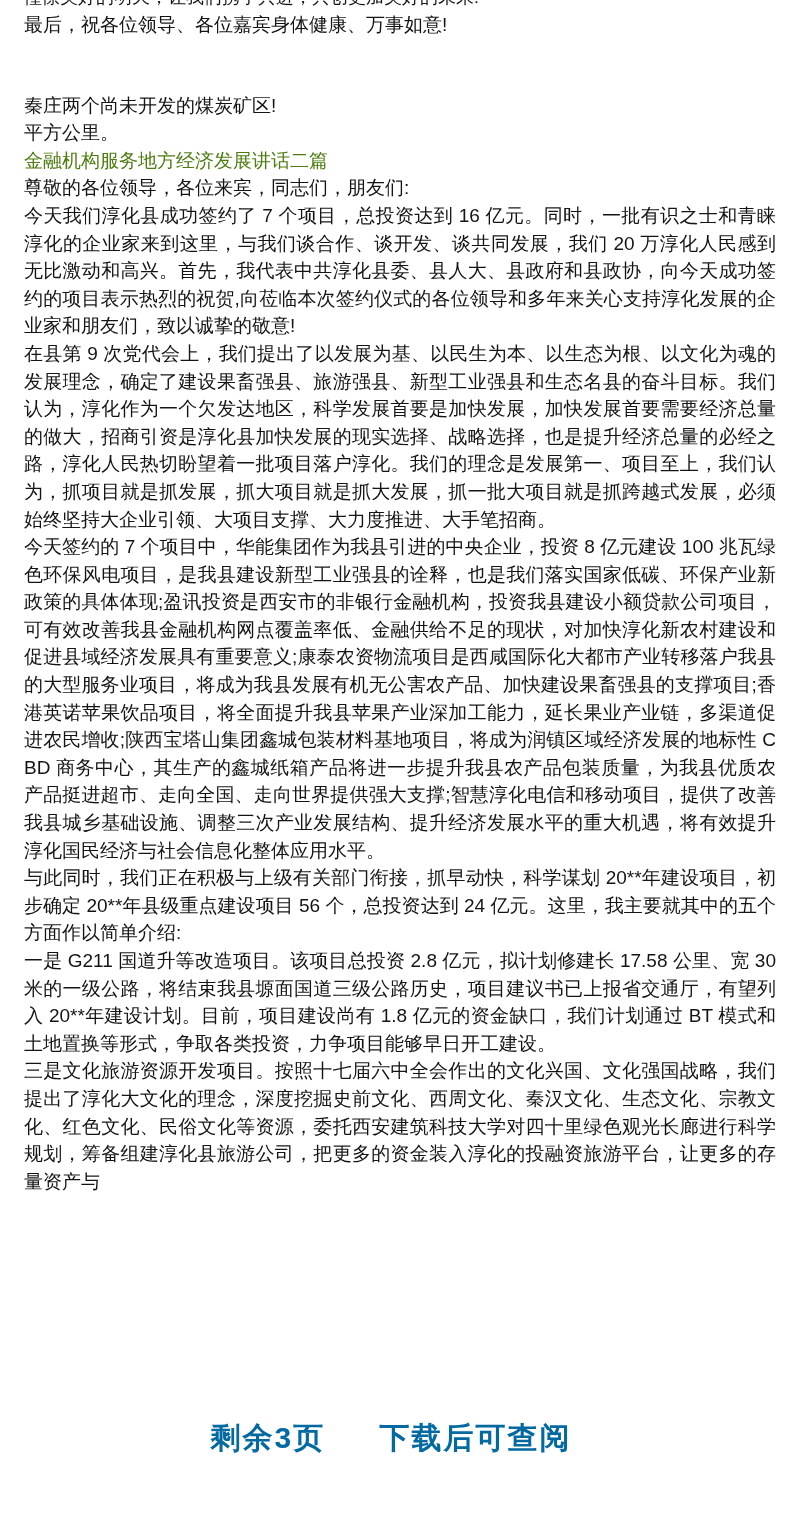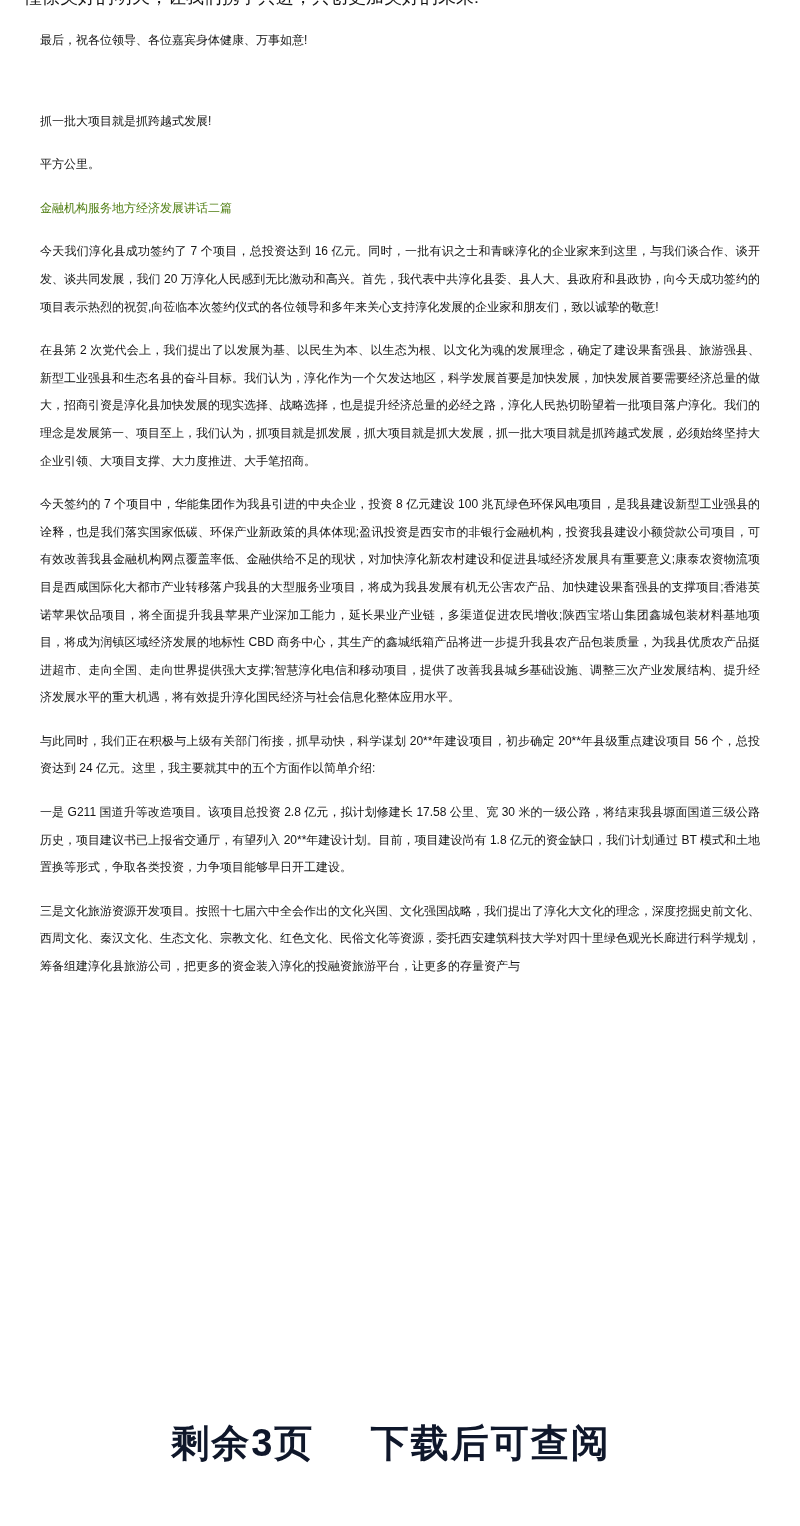--- a/index.html
+++ b/index.html
@@ -17,22 +17,22 @@
     font-family: "Liberation Sans", "DejaVu Sans", sans-serif;
     color: #141414;
   }
   .content {
     position: absolute;
     top: 0;
     left: 24px;
     right: 24px;
   }
   .line, .para {
-    margin: 16px;
-    font-size: 12px;
+    margin: 0;
+    font-size: 19px;
     line-height: 27.6px;
     text-align: justify;
     text-justify: inter-ideograph;
     word-break: break-all;
     color: #141414;
   }
   
   .clip-line {
     height: 11px;
     overflow: hidden;
@@ -52,22 +52,22 @@
     color: #4d7c0f;
     cursor: pointer;
   }
   .footer {
     position: absolute;
     left: 0;
     right: 18px;
     top: 1418px;
     text-align: center;
     font-weight: bold;
-    font-size: 38px;
-    color: #0f172a;
+    font-size: 30px;
+    color: #0369a1;
     letter-spacing: 2px;
     font-family: "Liberation Sans", "DejaVu Sans", sans-serif;
   }
   .footer .seg {
     display: inline-block;
   }
   .footer .seg + .seg {
     margin-left: 44px;
   }
 </style>
@@ -76,28 +76,29 @@
 
 <div class="page">
   <div class="content">
 
     <div class="clip-line">
       <span>憧憬美好的明天，让我们携手共进，共创更加美好的未来!</span>
     </div>
 
     <p class="line">最后，祝各位领导、各位嘉宾身体健康、万事如意!</p>
 
-    <p class="line gap-top">抓一批大项目就是抓跨越式发展!</p>
+    <p class="line gap-top">秦庄两个尚未开发的煤炭矿区!</p>
     <p class="line">平方公里。</p>
 
     <p class="line title-link">金融机构服务地方经济发展讲话二篇</p>
 
+    <p class="para">尊敬的各位领导，各位来宾，同志们，朋友们:</p>
 
     <p class="para">今天我们淳化县成功签约了 7 个项目，总投资达到 16 亿元。同时，一批有识之士和青睐淳化的企业家来到这里，与我们谈合作、谈开发、谈共同发展，我们 20 万淳化人民感到无比激动和高兴。首先，我代表中共淳化县委、县人大、县政府和县政协，向今天成功签约的项目表示热烈的祝贺,向莅临本次签约仪式的各位领导和多年来关心支持淳化发展的企业家和朋友们，致以诚挚的敬意!</p>
-    <p class="para">在县第 2 次党代会上，我们提出了以发展为基、以民生为本、以生态为根、以文化为魂的发展理念，确定了建设果畜强县、旅游强县、新型工业强县和生态名县的奋斗目标。我们认为，淳化作为一个欠发达地区，科学发展首要是加快发展，加快发展首要需要经济总量的做大，招商引资是淳化县加快发展的现实选择、战略选择，也是提升经济总量的必经之路，淳化人民热切盼望着一批项目落户淳化。我们的理念是发展第一、项目至上，我们认为，抓项目就是抓发展，抓大项目就是抓大发展，抓一批大项目就是抓跨越式发展，必须始终坚持大企业引领、大项目支撑、大力度推进、大手笔招商。</p>
+    <p class="para">在县第 9 次党代会上，我们提出了以发展为基、以民生为本、以生态为根、以文化为魂的发展理念，确定了建设果畜强县、旅游强县、新型工业强县和生态名县的奋斗目标。我们认为，淳化作为一个欠发达地区，科学发展首要是加快发展，加快发展首要需要经济总量的做大，招商引资是淳化县加快发展的现实选择、战略选择，也是提升经济总量的必经之路，淳化人民热切盼望着一批项目落户淳化。我们的理念是发展第一、项目至上，我们认为，抓项目就是抓发展，抓大项目就是抓大发展，抓一批大项目就是抓跨越式发展，必须始终坚持大企业引领、大项目支撑、大力度推进、大手笔招商。</p>
     <p class="para">今天签约的 7 个项目中，华能集团作为我县引进的中央企业，投资 8 亿元建设 100 兆瓦绿色环保风电项目，是我县建设新型工业强县的诠释，也是我们落实国家低碳、环保产业新政策的具体体现;盈讯投资是西安市的非银行金融机构，投资我县建设小额贷款公司项目，可有效改善我县金融机构网点覆盖率低、金融供给不足的现状，对加快淳化新农村建设和促进县域经济发展具有重要意义;康泰农资物流项目是西咸国际化大都市产业转移落户我县的大型服务业项目，将成为我县发展有机无公害农产品、加快建设果畜强县的支撑项目;香港英诺苹果饮品项目，将全面提升我县苹果产业深加工能力，延长果业产业链，多渠道促进农民增收;陕西宝塔山集团鑫城包装材料基地项目，将成为润镇区域经济发展的地标性 CBD 商务中心，其生产的鑫城纸箱产品将进一步提升我县农产品包装质量，为我县优质农产品挺进超市、走向全国、走向世界提供强大支撑;智慧淳化电信和移动项目，提供了改善我县城乡基础设施、调整三次产业发展结构、提升经济发展水平的重大机遇，将有效提升淳化国民经济与社会信息化整体应用水平。</p>
     <p class="para">与此同时，我们正在积极与上级有关部门衔接，抓早动快，科学谋划 20**年建设项目，初步确定 20**年县级重点建设项目 56 个，总投资达到 24 亿元。这里，我主要就其中的五个方面作以简单介绍:</p>
     <p class="para">一是 G211 国道升等改造项目。该项目总投资 2.8 亿元，拟计划修建长 17.58 公里、宽 30 米的一级公路，将结束我县塬面国道三级公路历史，项目建议书已上报省交通厅，有望列入 20**年建设计划。目前，项目建设尚有 1.8 亿元的资金缺口，我们计划通过 BT 模式和土地置换等形式，争取各类投资，力争项目能够早日开工建设。</p>
     <p class="para">三是文化旅游资源开发项目。按照十七届六中全会作出的文化兴国、文化强国战略，我们提出了淳化大文化的理念，深度挖掘史前文化、西周文化、秦汉文化、生态文化、宗教文化、红色文化、民俗文化等资源，委托西安建筑科技大学对四十里绿色观光长廊进行科学规划，筹备组建淳化县旅游公司，把更多的资金装入淳化的投融资旅游平台，让更多的存量资产与</p>
 
   </div>
 
   <div class="footer">
     <span class="seg">剩余3页</span>
     <span class="seg">下载后可查阅</span>

